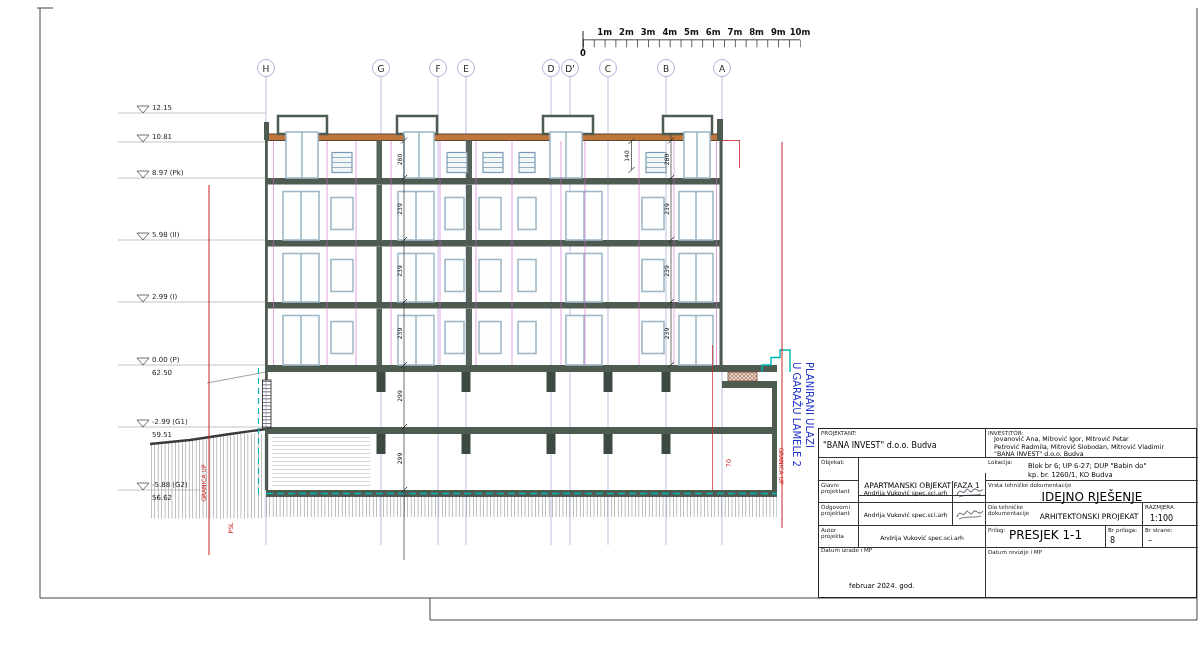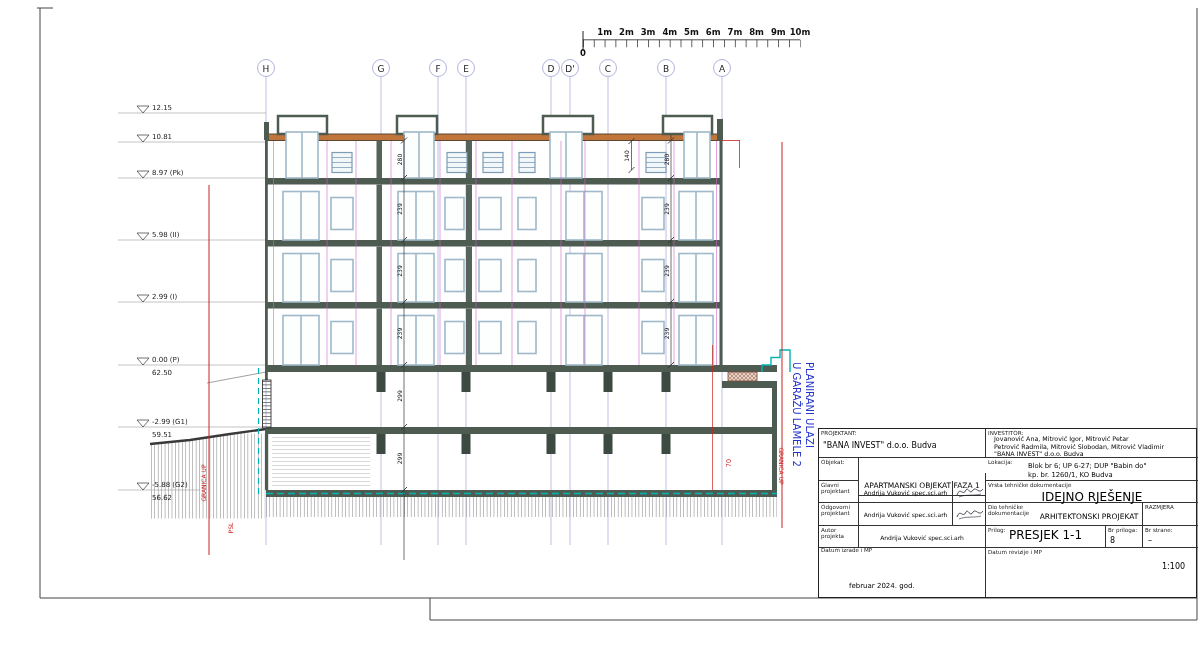--- a/index.html
+++ b/index.html
@@ -415,21 +415,21 @@
       <path d="M3 12 C6 3 9 14 12 7 C14 3 16 13 19 7 C22 3 25 12 29 6" stroke="#223" fill="none" stroke-width="0.8"></path>
       <path d="M5 14 C12 11 20 13 27 11" stroke="#223" fill="none" stroke-width="0.6"></path>
     </svg>
   </div>
   <div class="tb-cell" style="left:167px;top:74px;width:157px;height:23px;">
     <span class="tb-label" style="width:55px;white-space:normal;">Dio tehničke dokumentacije</span>
     <span class="tb-val-c" style="left:50px;top:9px;font-size:7.5px;">ARHITEKTONSKI PROJEKAT</span>
   </div>
   <div class="tb-cell" style="left:324px;top:74px;width:55px;height:23px;border-right:none;">
     <span class="tb-label">RAZMJERA</span>
-    <span class="tb-val" style="left:19px;top:11px;margin-top:48px;">1:100</span>
+    <span class="tb-val" style="left:7px;top:11px;">1:100</span>
   </div>
 
   <div class="tb-cell" style="left:0;top:97px;width:40px;height:22px;">
     <span class="tb-label" style="width:34px;white-space:normal;">Autor projekta</span>
   </div>
   <div class="tb-cell" style="left:40px;top:97px;width:127px;height:22px;">
     <span class="tb-val-c" style="top:8px;font-size:6px;">Andrija Vuković spec.sci.arh</span>
   </div>
   <div class="tb-cell" style="left:167px;top:97px;width:120px;height:22px;">
     <span class="tb-label">Prilog:</span>

